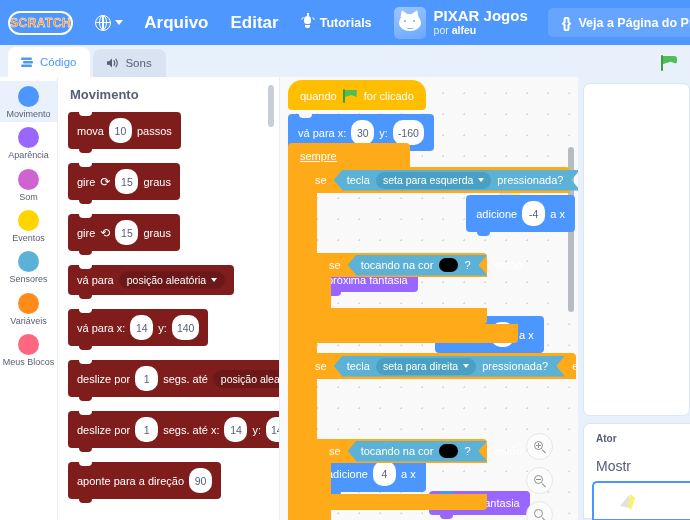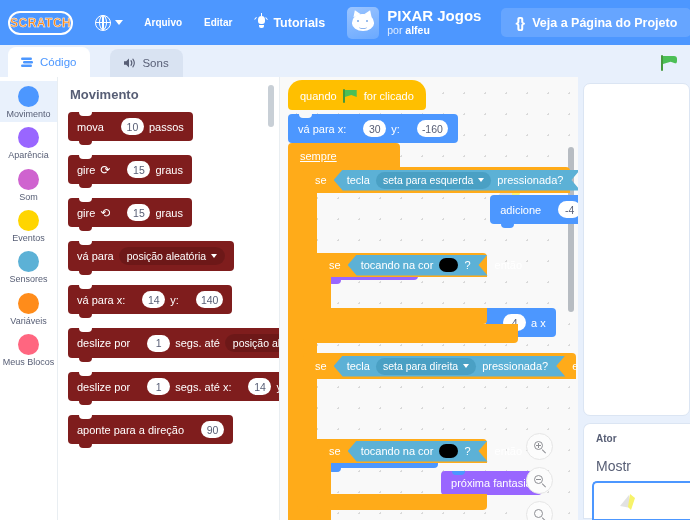--- a/index.html
+++ b/index.html
@@ -26,21 +26,21 @@
     font-weight:bold;font-size:12px;color:#ff8c1a;letter-spacing:.5px;
     -webkit-text-stroke:0.4px #fff;
   }
   .globe-group{display:flex;align-items:center;gap:4px;padding:0 10px;cursor:pointer;}
   .globe{width:16px;height:16px;border-radius:50%;border:1.6px solid #fff;position:relative;}
   .globe::before{content:"";position:absolute;left:-0.5px;top:6px;width:15px;height:1.6px;background:#fff;}
   .globe::after{content:"";position:absolute;left:6px;top:-0.5px;width:1.6px;height:15px;background:#fff;
     border-radius:50%;box-shadow:inset 0 0 0 1px #fff;}
   .globe-oval{position:absolute;left:3px;top:-0.5px;width:8px;height:15px;border:1.4px solid #fff;border-radius:50%;}
   .caret-dn{width:0;height:0;border-left:4px solid transparent;border-right:4px solid transparent;border-top:5px solid #fff;}
-  .mi{color:#fff;font-size:10px;font-weight:bold;padding:0 11px;cursor:pointer;white-space:nowrap;}
+  .mi{color:#fff;font-size:17px;font-weight:bold;padding:0 11px;cursor:pointer;white-space:nowrap;}
   .vdiv{width:1px;height:45px;background:rgba(255,255,255,.25);}
   .tutorials{display:flex;align-items:center;gap:6px;padding:0 12px;cursor:pointer;}
   .bulb{position:relative;width:12px;height:15px;}
   .bulb-b{position:absolute;left:2.5px;top:1px;width:7px;height:8px;border-radius:50% 50% 40% 40%;background:#fff;}
   .bulb-s{position:absolute;left:3.5px;top:9.5px;width:5px;height:3.5px;background:#fff;border-radius:0 0 2px 2px;}
   .ray{position:absolute;background:#fff;width:1.4px;height:3px;}
   .tutorials-label{color:#fff;font-size:12.5px;font-weight:bold;}
   .proj-info{display:flex;align-items:center;gap:8px;padding:0 10px;}
   .sprite-thumb{
     width:32px;height:32px;border-radius:5px;
@@ -72,21 +72,21 @@
 
   
   #tabrow{
     height:32px;background:#e8f0fc;display:flex;align-items:flex-end;
     padding-left:8px;position:relative;
   }
   .tab{
     height:28px;display:flex;align-items:center;gap:6px;
     padding:0 14px 0 12px;border-radius:8px 8px 0 0;
     background:#d9e3f2;color:#575e75;font-size:11.5px;cursor:pointer;
-    margin-right:20px;white-space:nowrap;
+    margin-right:3px;white-space:nowrap;
   }
   .tab.active{background:#fff;color:#4c97ff;font-weight:normal;height:30px;}
   .tab-ico{width:14px;height:14px;flex:none;display:flex;align-items:center;justify-content:center;}
   .green-flag-holder{position:absolute;right:12px;bottom:6px;}
   .gflag{position:relative;width:17px;height:16px;cursor:pointer;}
   .gflag-pole{position:absolute;left:0;top:0;width:2px;height:16px;background:#45993d;border-radius:1px;}
   .gflag-cloth{position:absolute;left:2px;top:1px;width:14px;height:8px;background:#4cbf56;
     border-radius:0 3px 3px 0;clip-path:polygon(0 0,100% 0,100% 100%,55% 72%,0 100%);}
 
   
@@ -124,22 +124,22 @@
   .blk::before{
     content:"";position:absolute;left:11px;bottom:-4px;width:13px;height:4px;
     background:inherit;border-radius:0 0 4px 4px;
   }
   .blk::after{
     content:"";position:absolute;left:11px;top:0px;width:13px;height:4px;
     background:#fff;border-radius:0 0 4px 4px;
   }
   .blk.motion::after{background:#fff;}
   .oval{
-    background:#fff;color:#575e75;border-radius:10px;min-width:23px;height:17px;
-    display:inline-flex;align-items:center;justify-content:center;font-size:10.5px;padding:0 5px;margin-left:12px;
+    background:#fff;color:#575e75;border-radius:10px;min-width:23px;height:25px;
+    display:inline-flex;align-items:center;justify-content:center;font-size:10.5px;padding:0 5px;
   }
   .drop{
     background:rgba(0,0,0,.14);color:#fff;border-radius:10px;height:18px;
     display:inline-flex;align-items:center;gap:5px;font-size:10.5px;padding:0 8px;
   }
   .drop .tri{width:0;height:0;border-left:3.5px solid transparent;border-right:3.5px solid transparent;border-top:4.5px solid #fff;}
   .turn-ico{font-size:12px;color:#fff;}
 
   
   #ws{
@@ -428,21 +428,21 @@
     <div class="sb stack mot" style="left:8px;top:37px;">
       <span class="notch-top" style="background:#f9f9f9"></span>
       <span class="notch-bot" style="background:#4c97ff"></span>
       <span>vá para x:</span>
       <span class="oval">30</span>
       <span>y:</span>
       <span class="oval">-160</span>
     </div>
 
     
-    <div class="sb ctrl c-head" style="left:8px;top:66px;width:112px;border-radius:4px 4px 0 0;text-decoration:underline;">
+    <div class="sb ctrl c-head" style="left:8px;top:66px;width:122px;border-radius:4px 4px 0 0;text-decoration:underline;">
       <span>sempre</span>
     </div>
     <div class="sb ctrl" style="left:8px;top:90px;width:15px;height:430px;"></div>
 
     
     <div class="sb ctrl" style="left:23px;top:90px;width:14px;height:242px;"></div>
     <div class="sb ctrl c-head" style="left:23px;top:90px;width:267px;height:26px;border-radius:4px 4px 0 0;">
       <span>se</span>
       <span class="bool2">
         <span>tecla</span>

